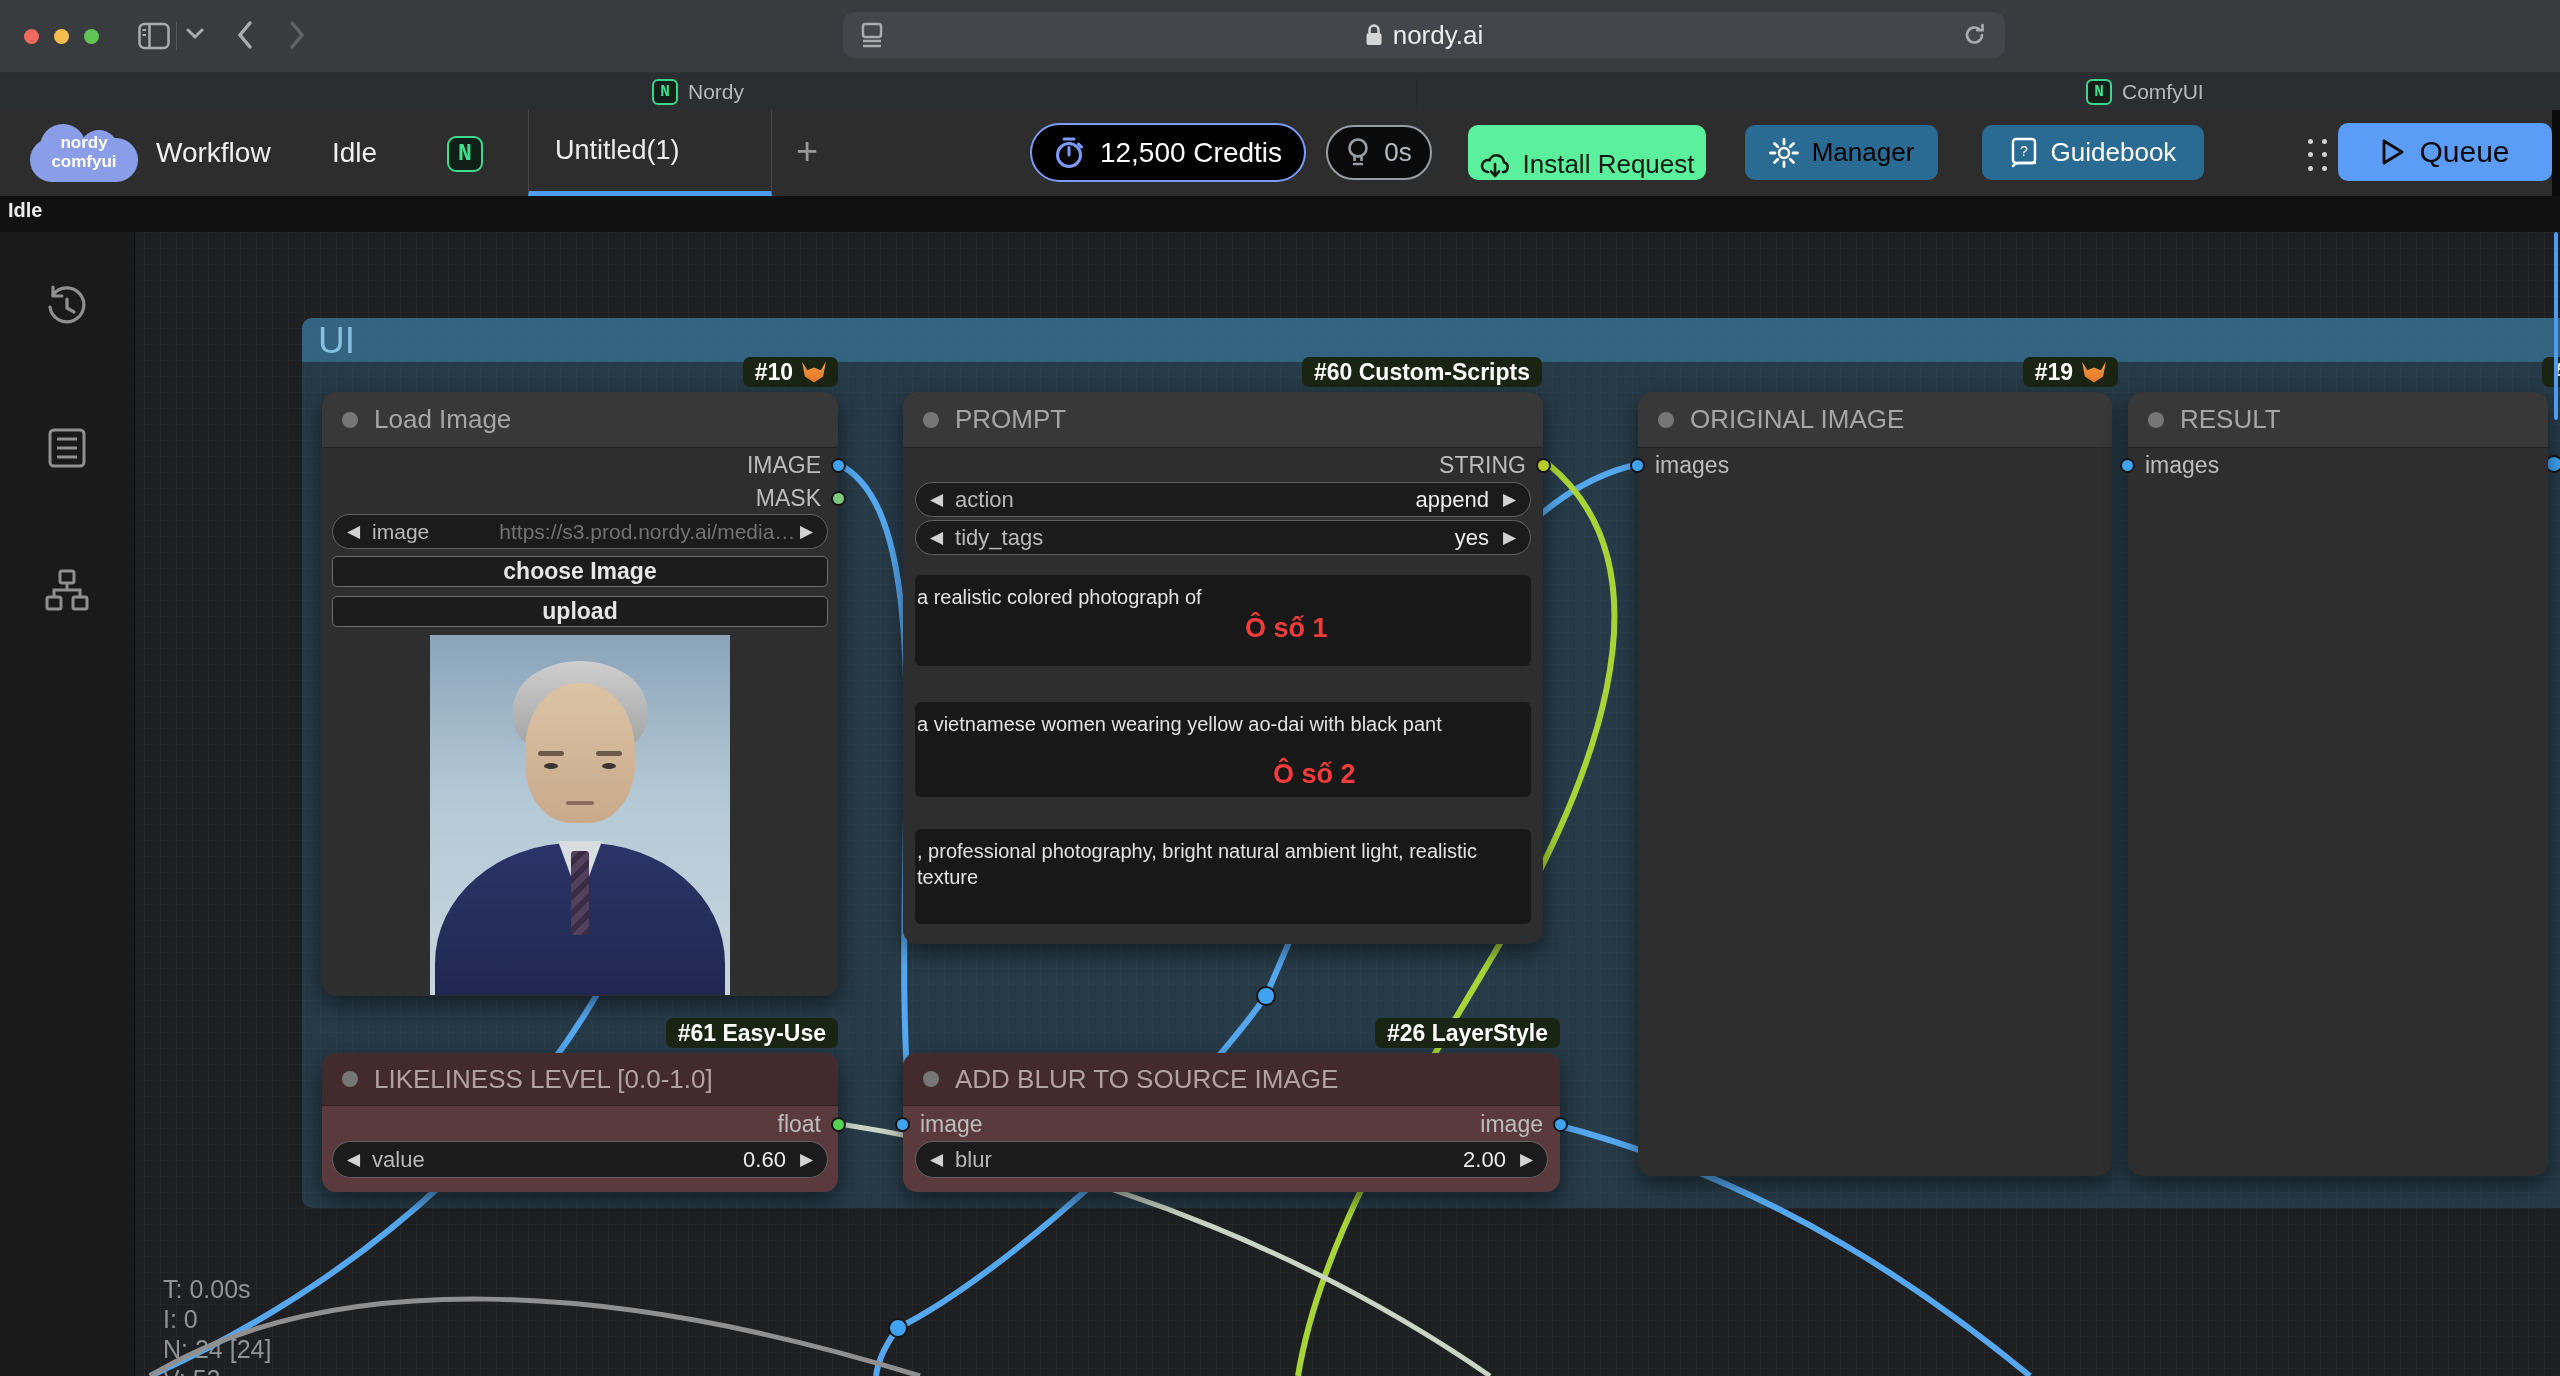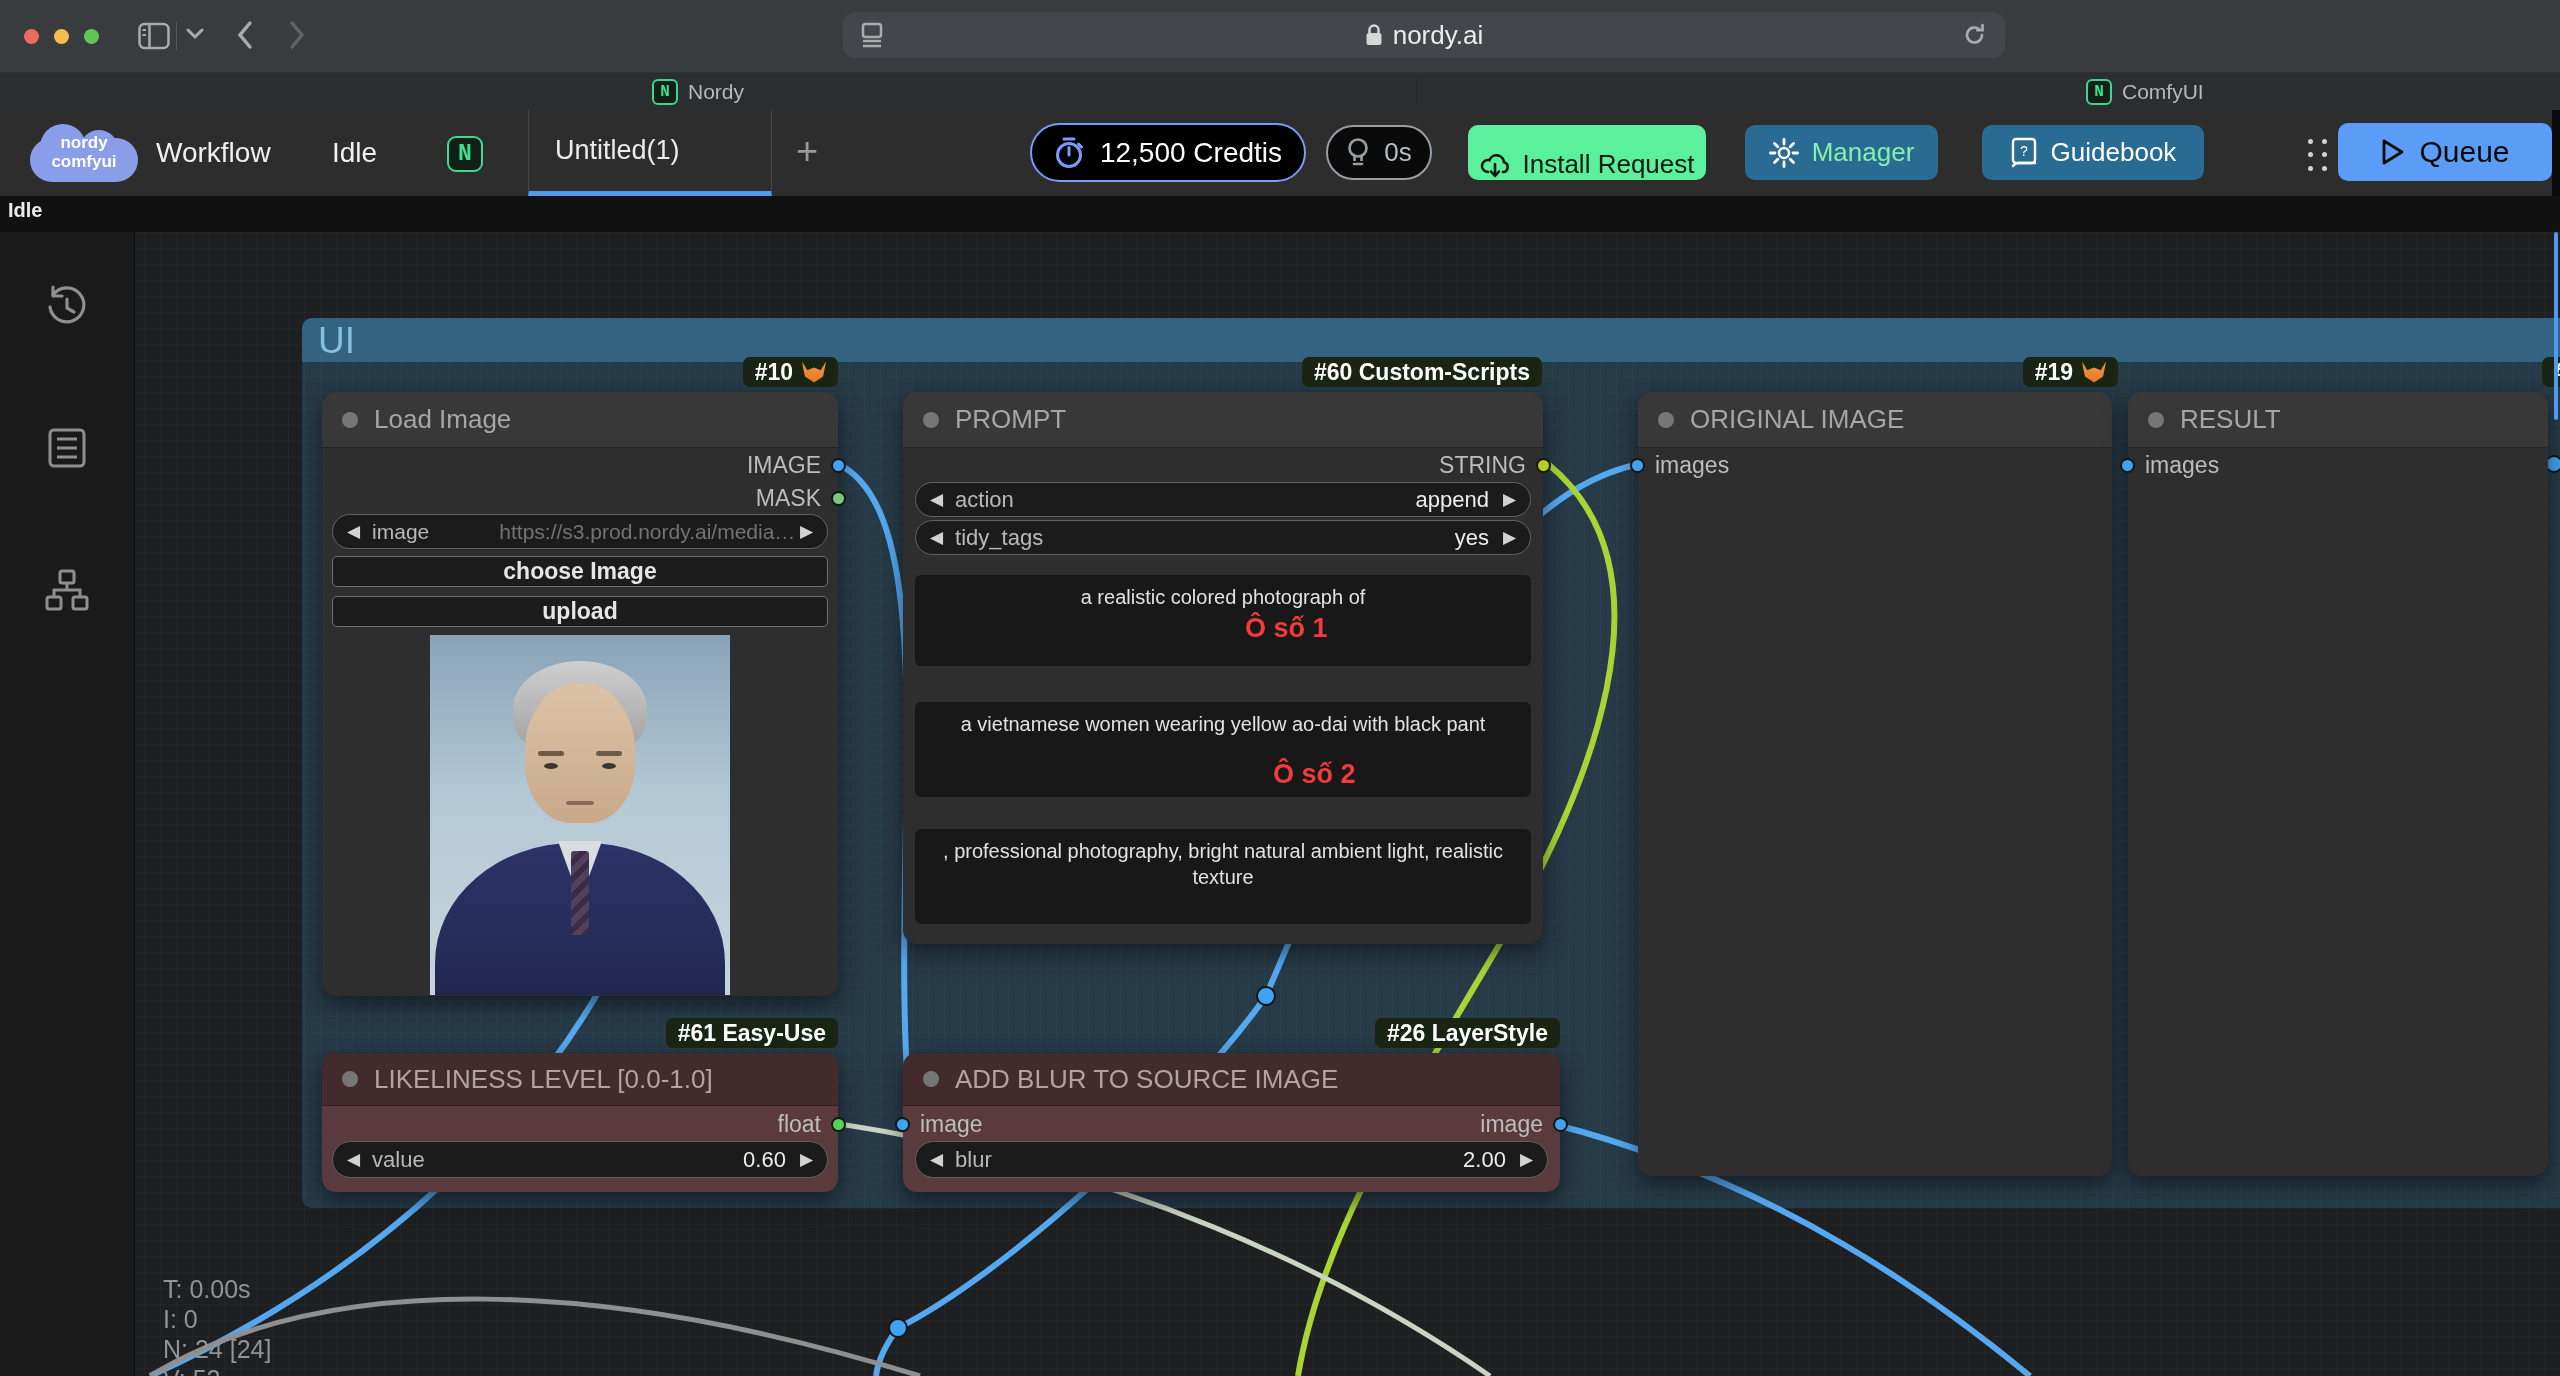--- a/index.html
+++ b/index.html
@@ -30,21 +30,21 @@
   #logo .ltext { position:absolute; left:0; top:16px; width:112px; text-align:center; color:#fff; font-weight:bold; font-size:17px; line-height:1.1; z-index:2; }
   .menu-item { position:absolute; top:27px; color:#f0f0f0; font-size:28px; }
   #n-icon { position:absolute; left:447px; top:26px; width:36px; height:36px; border-radius:9px; border:2px solid #3fd98f; background:#102018; color:#3fe08f; font-family:"Liberation Mono", monospace; font-weight:bold; font-size:23px; display:flex; align-items:center; justify-content:center; }
   #wf-tab { position:absolute; left:528px; top:0; width:244px; height:86px; border-left:1px solid #454545; border-right:1px solid #454545; border-bottom:5px solid #4f9bf0; display:flex; align-items:center; padding-left:26px; color:#ececec; font-size:27px; }
   #wf-plus { position:absolute; left:796px; top:20px; font-size:38px; color:#9a9a9a; font-weight:300; }
   .pill { position:absolute; display:flex; align-items:center; justify-content:center; gap:14px; border-radius:30px; }
   #credits { left:1030px; top:13px; width:276px; height:59px; background:#000; border:2.5px solid #7c9bf7; color:#fff; font-size:28px; font-weight:500; }
   #timer { left:1326px; top:15px; width:106px; height:55px; background:#0a0a0a; border:2px solid #989ea4; color:#b9bec3; font-size:26px; }
   .tbtn { position:absolute; top:15px; height:55px; border-radius:10px; display:flex; align-items:center; justify-content:center; gap:13px; font-size:26px; }
   #install { left:1468px; width:238px; background:#5bf09b; color:#0c1a11;align-items:flex-end; }
-  #manager { left:1745px; width:193px; background:#2a6b94; color:#86efac; }
+  #manager { left:1745px; width:193px; background:#2a6b94; color:#000000; }
   #guidebook { left:1982px; width:222px; background:#2a6b94; color:#fff; }
   #drag-dots { position:absolute; left:2303px; top:25px; width:28px; height:40px; display:grid; grid-template-columns:1fr 1fr; grid-template-rows:1fr 1fr 1fr; justify-items:center; align-items:center; }
   #drag-dots i { width:5px; height:5px; border-radius:50%; background:#d2d2d2; }
   #queue { left:2338px; width:214px; background:#5b9cf6; color:#0a0a0a; font-size:30px; top:13px; height:58px; }
   #tb-rightstrip { position:absolute; left:2552px; top:0; width:8px; height:86px; background:#0b0b0b; }
 
   
   #statusbar { position:absolute; left:0; top:196px; width:2560px; height:36px; background:#111; }
   #statusbar span { position:absolute; left:8px; top:3px; color:#ececec; font-weight:bold; font-size:20px; }
 
@@ -76,21 +76,21 @@
   .maroon .ntitle { color:#b3a2a2; }
   .slot { position:absolute; height:30px; display:flex; align-items:center; gap:10px; font-size:23px; color:#bdbdbd; z-index:12; }
   .slot.out { flex-direction:row; }
   .dot { width:15px; height:15px; border-radius:50%; border:2px solid #151515; flex:none; }
   .dot.blue { background:#3fa3f2; } .dot.green { background:#7cc87c; } .dot.lime { background:#b8cc26; } .dot.bgreen { background:#52d452; }
   .widget { position:absolute; background:#1b1b1b; border:1.5px solid #626262; border-radius:19px; display:flex; align-items:center; padding:0 14px; color:#b9b9b9; font-size:22px; }
   .widget .arrow { color:#d2d2d2; font-size:17px; flex:none; }
   .widget .wlabel { margin-left:12px; white-space:nowrap; }
   .widget .wvalue { margin-left:auto; margin-right:14px; color:#ededed; white-space:nowrap; }
   .nbutton { position:absolute; background:#1c1c1c; border:1px solid #6e6e6e; border-radius:5px; color:#e6e6e6; font-weight:bold; font-size:23px; display:flex; align-items:center; justify-content:center; }
-  .textarea { position:absolute; background:#181818; border-radius:6px; color:#e2e2e2; font-size:20px; padding:9px 11px; line-height:1.3;text-align:center; }
+  .textarea { position:absolute; background:#181818; border-radius:6px; color:#e2e2e2; font-size:20px; padding:9px 2px; line-height:1.3; }
   .red-marker { position:absolute; color:#f23b3b; font-weight:bold; font-size:27px; white-space:nowrap; }
 
   .badge { position:absolute; background:#1a2412; border-radius:7px; color:#fff; font-weight:bold; font-size:23px; height:30px; display:flex; align-items:center; gap:9px; padding:0 12px; z-index:11; white-space:nowrap; }
   .fox { width:24px; height:21px; background:linear-gradient(180deg,#f59b3c,#e2762a); clip-path:polygon(0 0, 22% 42%, 50% 28%, 78% 42%, 100% 0, 88% 72%, 50% 100%, 12% 72%); }
 
   
   #photo { position:absolute; left:108px; top:243px; width:300px; height:360px; overflow:hidden; background:linear-gradient(180deg,#8aa3b8 0%,#b4c9d6 45%,#c6d5dd 100%); }
   #photo .hair { position:absolute; left:83px; top:26px; width:134px; height:96px; border-radius:50% 50% 40% 40%; background:linear-gradient(180deg,#cfcfcf,#9e9e9e); }
   #photo .face { position:absolute; left:95px; top:48px; width:110px; height:140px; border-radius:48% 48% 42% 42%; background:linear-gradient(180deg,#dcc3a6,#c9a98a); }
   #photo .brow { position:absolute; top:116px; width:26px; height:5px; background:#6b5a4a; border-radius:3px; }

